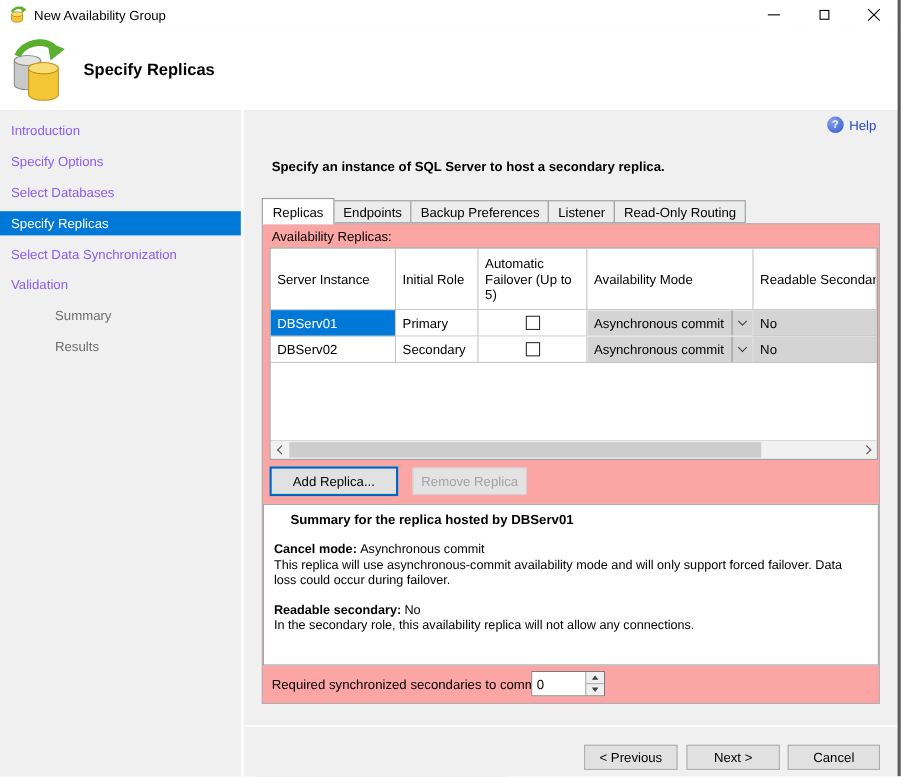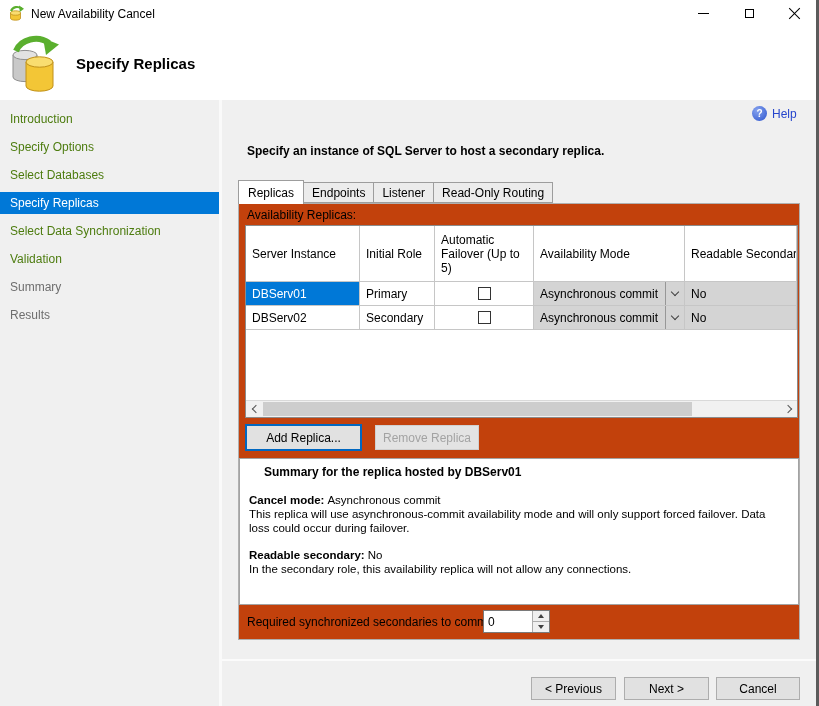--- a/index.html
+++ b/index.html
@@ -23,37 +23,37 @@
 
   
   .banner { position:absolute; left:0; top:27px; width:819px; height:73px; background:#fff; }
   .banner-icon { position:absolute; left:8px; top:7px; }
   .banner-title { position:absolute; left:76px; top:28px; font-size:15px; font-weight:bold; }
 
   
   .sidebar { position:absolute; left:0; top:100px; width:219px; height:606px; background:#f0f0f0; }
   .v-div { position:absolute; left:219px; top:100px; width:3px; height:606px; background:#fafafa; }
   .nav-list { position:absolute; top:8px; left:0; right:0; }
-  .nav-item { height:22px; margin-bottom:6px; display:flex; align-items:center; padding-left:10px; color:#4d7c0f; cursor:pointer; white-space:nowrap; }
+  .nav-item { height:22px; margin-bottom:6px; display:flex; align-items:center; padding-left:10px; color:#8b5cf6; cursor:pointer; white-space:nowrap; }
   .nav-item.current { background:#0078d7; color:#fff; }
-  .nav-item.disabled { color:#6e6e6e; cursor:default; }
+  .nav-item.disabled { color:#6e6e6e; cursor:default;margin-left:40px; }
 
   
   .help { position:absolute; top:106px; left:752px; display:flex; align-items:center; gap:5px; color:#2645cc; cursor:pointer; }
   .help-icon { width:15px; height:15px; border-radius:50%; background:radial-gradient(circle at 35% 30%, #87a4ef, #2b53cd); color:#fff; font-weight:bold; font-size:10px; display:flex; align-items:center; justify-content:center; }
 
   .instruction { position:absolute; left:247px; top:144px; font-weight:bold; }
 
   
   .tabs { position:absolute; left:238px; top:180px; height:23px; display:flex; align-items:flex-end; z-index:3; }
   .tab { height:21px; padding:0 8px; display:flex; align-items:center; background:#ececec; border:1px solid #9d9d9d; margin-right:-1px; cursor:pointer; white-space:nowrap; }
   .tab.active { height:24px; margin-bottom:-1px; padding:0 9px; background:#fff; border-bottom:none; position:relative; z-index:4; }
 
   
-  .panel { position:absolute; left:238px; top:203px; width:562px; height:437px; background:#c2410c; border:1px solid #b0b0b0; z-index:1;padding-left:24px; }
+  .panel { position:absolute; left:238px; top:203px; width:562px; height:437px; background:#fca5a5; border:1px solid #b0b0b0; z-index:1;padding-left:24px; }
   .replicas-label { position:absolute; left:8px; top:4px; }
 
   
   .grid { position:absolute; left:6px; top:21px; width:553px; height:193px; border:1px solid #8b8b8b; background:#fff; display:flex; flex-direction:column; overflow:hidden; }
   .grid-header { display:flex; height:56px; flex-shrink:0; background:#fff; }
   .gh-cell { border-right:1px solid #c6c6c6; border-bottom:1px solid #c6c6c6; display:flex; align-items:center; padding:2px 4px 2px 6px; line-height:14px; }
   .w-server { width:114px; } .w-role { width:75px; } .w-fail { width:99px; } .w-mode { width:151px; }
   .w-read { flex:1; white-space:nowrap; overflow:hidden; }
   .grid-row { display:flex; height:24px; flex-shrink:0; background:#fff; }
   .g-cell { border-right:1px solid #c6c6c6; border-bottom:1px solid #c6c6c6; display:flex; align-items:center; padding-left:6px; white-space:nowrap; overflow:hidden; }
@@ -110,21 +110,21 @@
 
   <div class="titlebar">
     <span class="app-icon">
       <svg width="16" height="16" viewBox="0 0 16 16">
         <path d="M2.5 8 v5 a5 2.2 0 0 0 10 0 v-5" fill="#f3c636" stroke="#c09018" stroke-width="0.8"></path>
         <ellipse cx="7.5" cy="8" rx="5" ry="2.2" fill="#f9dd70" stroke="#c09018" stroke-width="0.8"></ellipse>
         <path d="M3 6 C 5 1.5, 10 1, 13.5 3.5" fill="none" stroke="#5aaf2e" stroke-width="2.2"></path>
         <polygon points="11,0.5 16,3.7 11.8,7" fill="#5aaf2e"></polygon>
       </svg>
     </span>
-    <span class="window-title">New Availability Cancel</span>
+    <span class="window-title">New Availability Group</span>
     <span class="win-btn wb-min">
         <span class="glyph-min"></span>
       </span>
     <span class="win-btn wb-max">
         <span class="glyph-max"></span>
       </span>
     <span class="win-btn wb-close">
         <span class="glyph-close"></span>
       </span>
   </div>
@@ -160,20 +160,21 @@
   <div class="help">
     <span class="help-icon">?</span>
     <span>Help</span>
   </div>
 
   <div class="instruction">Specify an instance of SQL Server to host a secondary replica.</div>
 
   <div class="tabs">
     <div class="tab active">Replicas</div>
     <div class="tab">Endpoints</div>
+    <div class="tab">Backup Preferences</div>
     <div class="tab">Listener</div>
     <div class="tab">Read-Only Routing</div>
   </div>
 
   <div class="panel">
     <div class="replicas-label">Availability Replicas:</div>
 
     <div class="grid">
       <div class="grid-header">
         <div class="gh-cell w-server">Server Instance</div>

